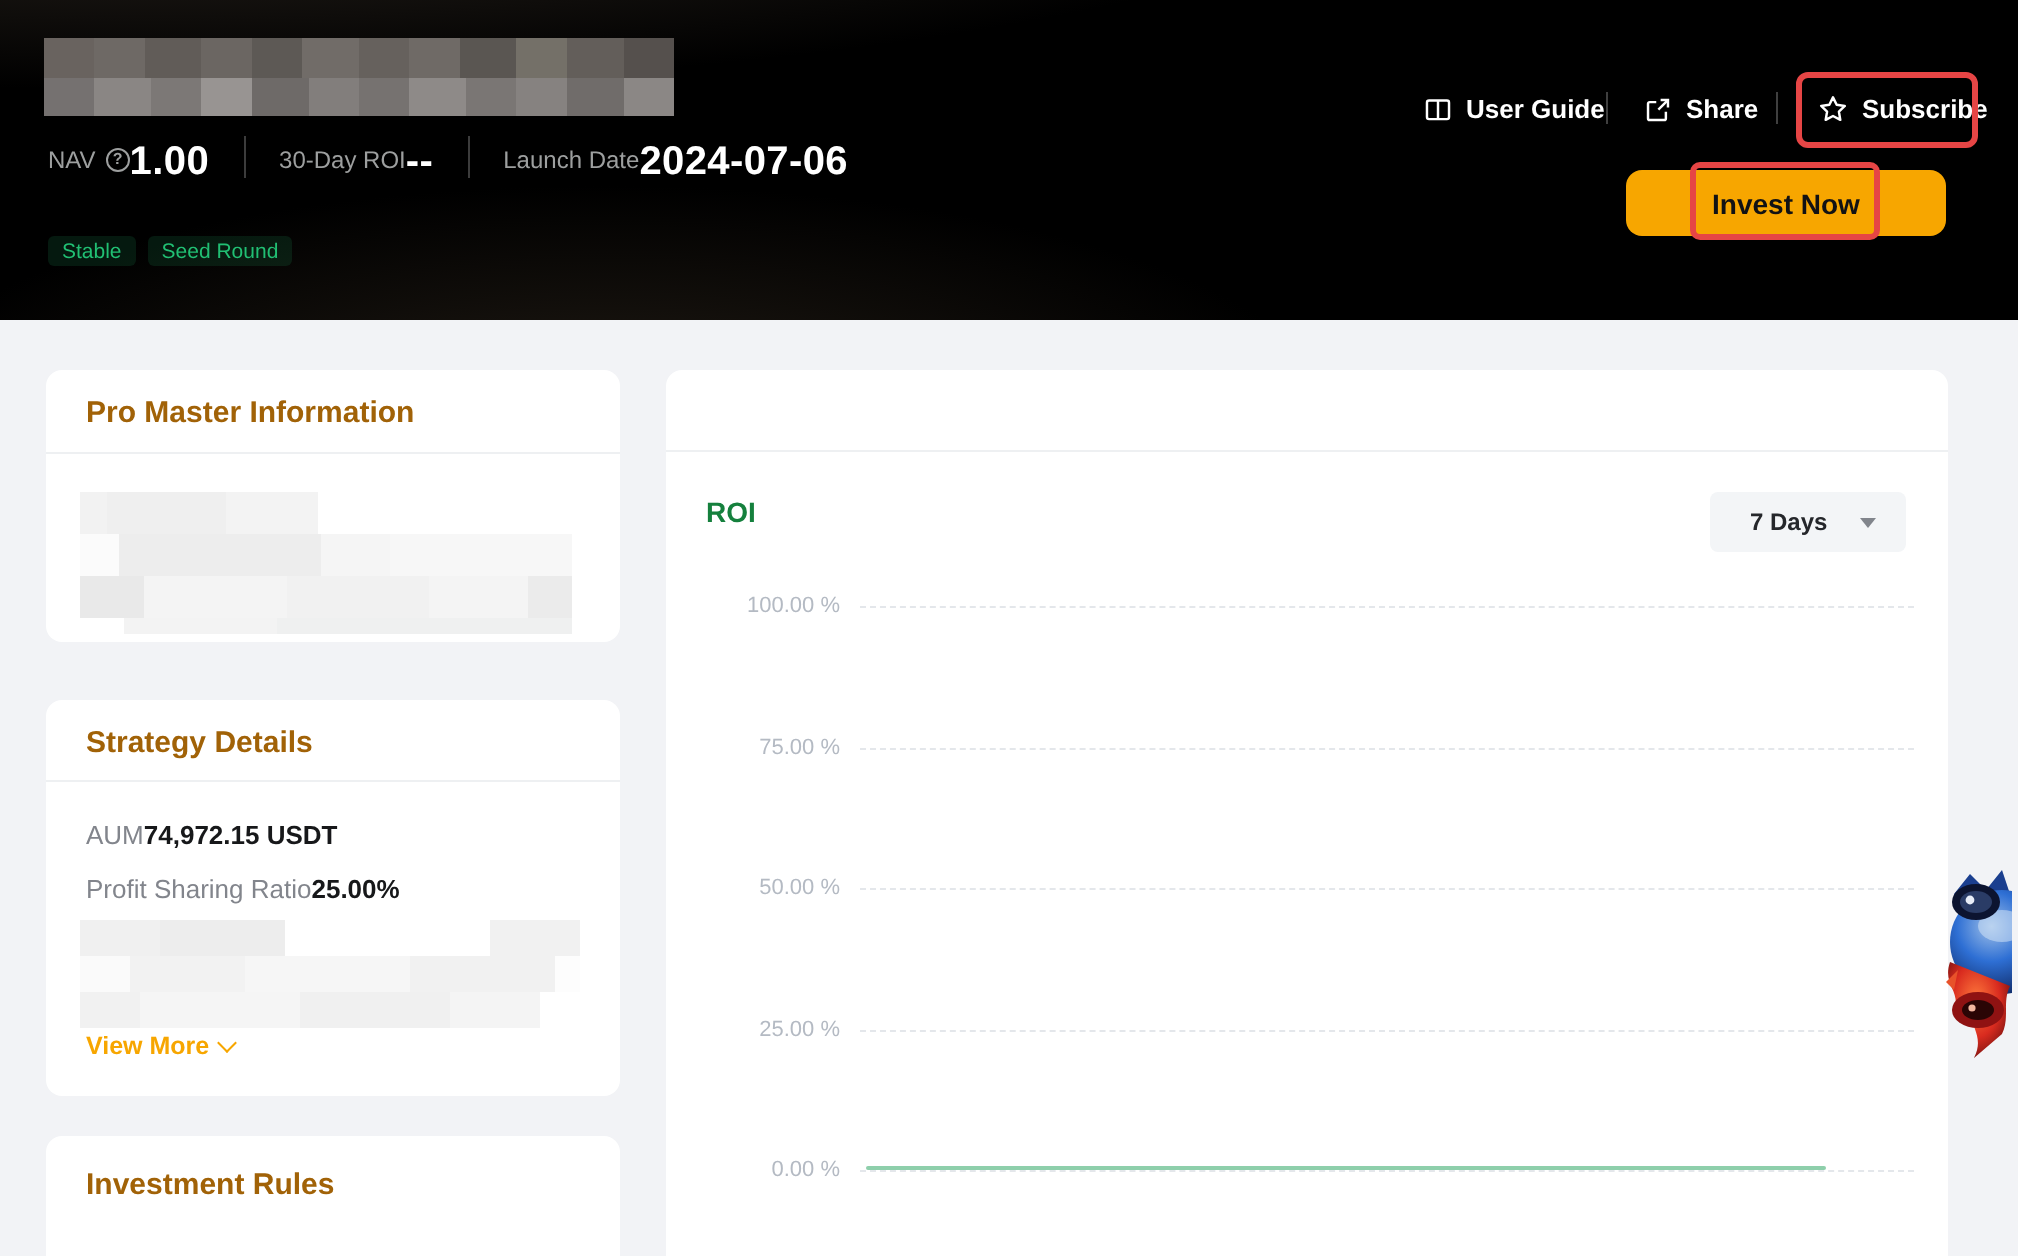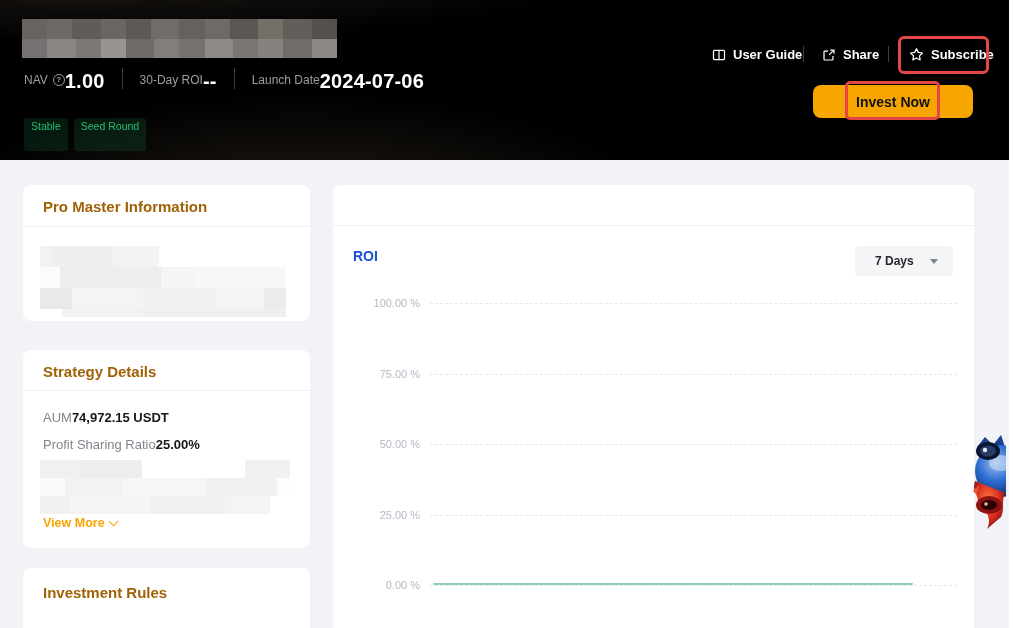--- a/index.html
+++ b/index.html
@@ -34,21 +34,21 @@
   .stat{display:flex;flex-direction:row;}
   .stat-label{display:flex;align-items:center;gap:5px;font-size:12px;color:#9d9f9f;line-height:14px;}
   .stat-value{margin-top:4px;font-size:20px;font-weight:bold;color:#fff;letter-spacing:.2px;}
   .vdiv-stat{width:1px;background:#3c3c3c;align-self:stretch;margin:2px 17px 4px 17px;}
   .help-ic{width:12px;height:12px;border:1px solid #9d9f9f;border-radius:50%;
     display:inline-flex;align-items:center;justify-content:center;
     font-size:8px;color:#9d9f9f;box-sizing:border-box;font-weight:bold;}
 
   .badges{position:absolute;left:24px;top:118px;display:flex;gap:6px;}
   .badge{background:rgba(32,178,108,.14);color:#21bf73;font-size:10.5px;
-    padding:2px 7px 19px;border-radius:3px;line-height:12px;}
+    padding:2px 7px 1px;border-radius:3px;line-height:12px;}
 
   .action{position:absolute;top:47px;display:flex;align-items:center;gap:7px;
     color:#fff;font-size:13px;font-weight:600;cursor:pointer;}
   .vdiv-act{position:absolute;top:46px;width:1px;height:16px;background:#3f3f3f;}
   .action svg{display:block;}
 
   .invest-btn{
     position:absolute;left:813px;top:85px;width:160px;height:33px;
     background:#f7a600;border:none;border-radius:8px;
     font-family:"Liberation Sans",sans-serif;font-size:14px;font-weight:bold;color:#121214;
@@ -85,21 +85,21 @@
   .sd-r{height:18px;}
   .sd-r1{background:linear-gradient(90deg,#f0f0f0 0 16%,#ededed 16% 41%,#ffffff 41% 82%,#f1f1f1 82% 100%);}
   .sd-r2{background:linear-gradient(90deg,#fafafa 0 10%,#f2f2f2 10% 33%,#f6f6f6 33% 66%,#f1f1f1 66% 95%,#fdfdfd 95% 100%);}
   .sd-r3{background:linear-gradient(90deg,#f1f1f1 0 12%,#f5f5f5 12% 44%,#f0f0f0 44% 74%,#f4f4f4 74% 92%,#ffffff 92% 100%);}
   .view-more{position:absolute;left:20px;top:166px;display:flex;align-items:center;gap:5px;
     font-size:12.5px;font-weight:bold;color:#f7a600;cursor:pointer;}
   .chev{width:6px;height:6px;border-right:1.6px solid #f7a600;border-bottom:1.6px solid #f7a600;
     transform:rotate(45deg);margin-top:-3px;}
 
   
-  .roi-label{position:absolute;left:20px;top:63px;font-size:14px;font-weight:bold;color:#1d4ed8;}
+  .roi-label{position:absolute;left:20px;top:63px;font-size:14px;font-weight:bold;color:#15803d;}
   .range-dd{position:absolute;left:522px;top:61px;width:98px;height:30px;background:#f3f5f7;
     border-radius:4px;display:flex;align-items:center;cursor:pointer;}
   .range-dd .dd-label{font-size:12px;font-weight:600;color:#25272b;margin-left:20px;flex:1;}
   .dd-tri{width:0;height:0;border-left:4.5px solid transparent;border-right:4.5px solid transparent;
     border-top:5.5px solid #81858c;margin-right:15px;}
 
   .tick{position:absolute;left:20px;right:17px;display:flex;align-items:center;height:14px;}
   .tlabel{width:67px;text-align:right;padding-right:10px;font-size:11px;color:#b4bac3;white-space:nowrap;}
   .tline{flex:1;border-top:1px dashed #e4e7eb;height:0;}
   .roi-line{position:absolute;left:100px;top:398px;width:480px;height:2px;background:#8ecfab;border-radius:1px;}

